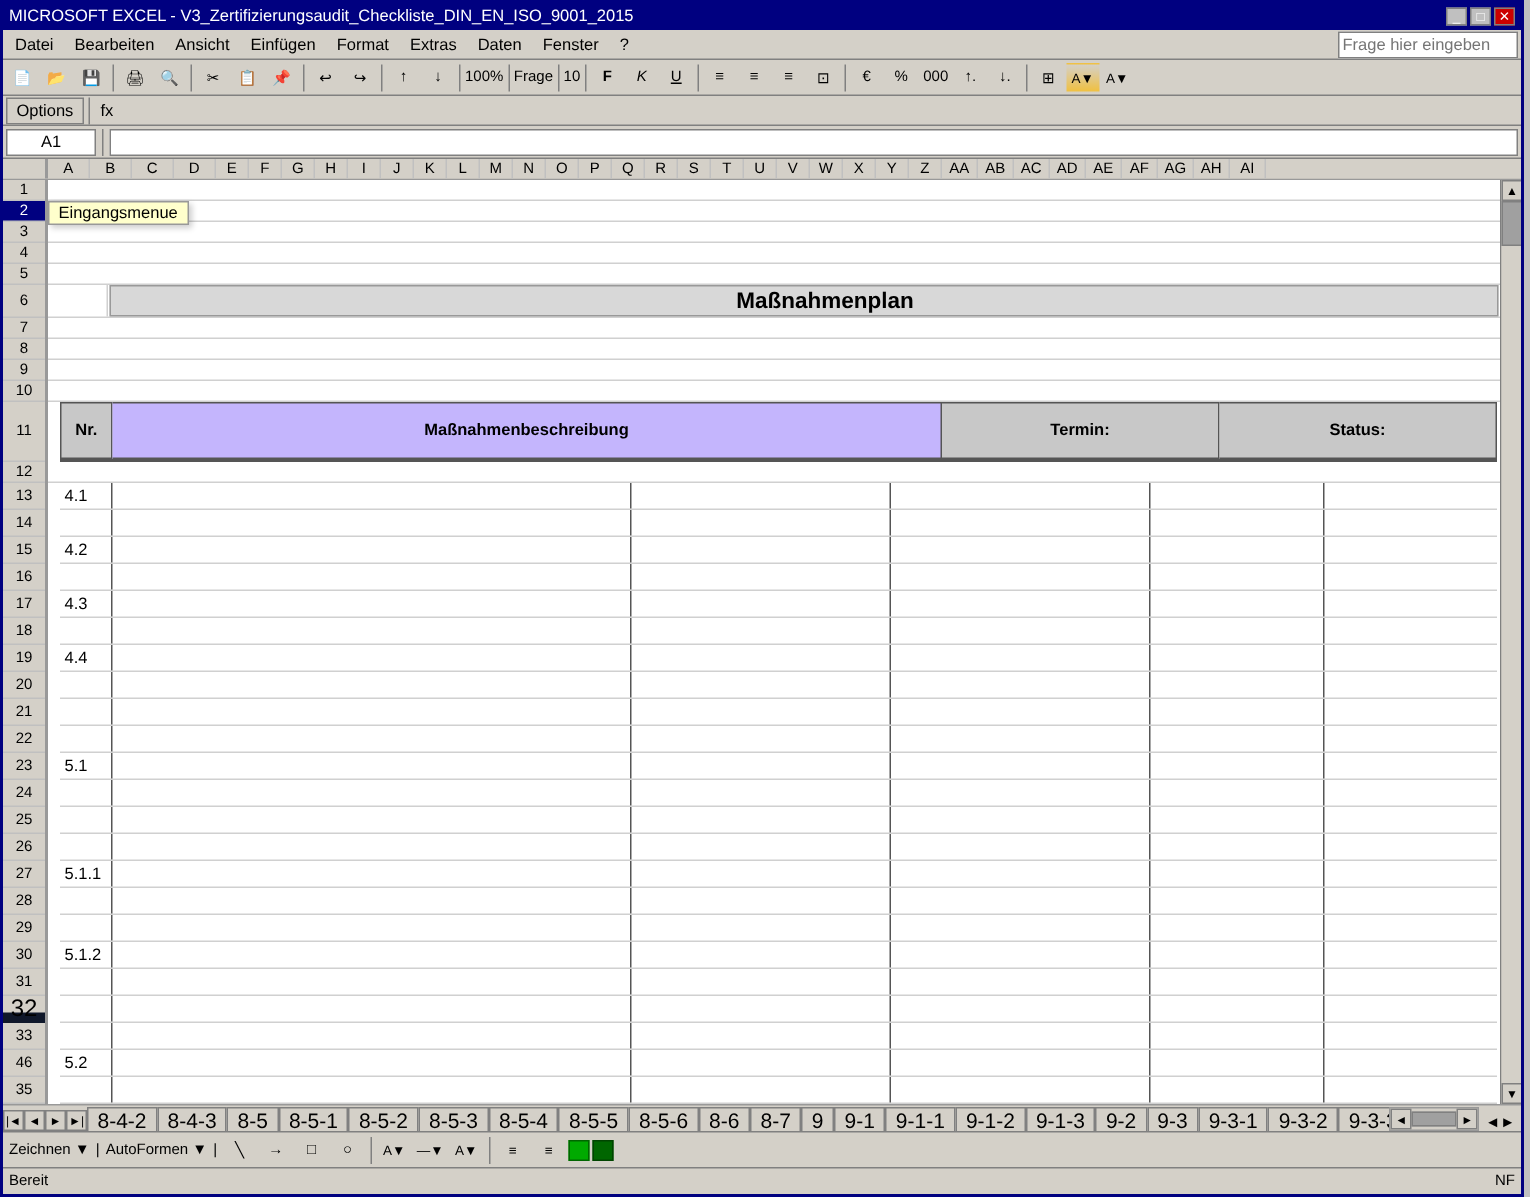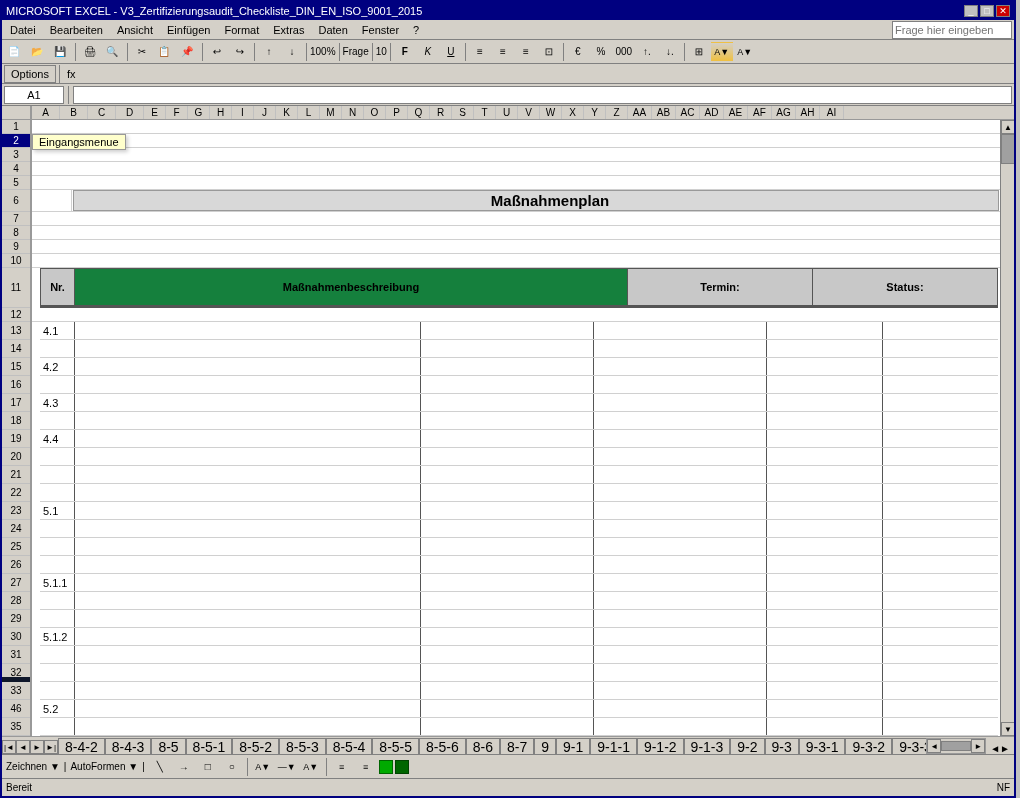--- a/index.html
+++ b/index.html
@@ -371,21 +371,21 @@
         <div style="height:18px; border-bottom:1px solid #c0c0c0; font-size:10px; text-align:center; line-height:18px;">22</div>
         <div style="height:18px; border-bottom:1px solid #c0c0c0; font-size:10px; text-align:center; line-height:18px;">23</div>
         <div style="height:18px; border-bottom:1px solid #c0c0c0; font-size:10px; text-align:center; line-height:18px;">24</div>
         <div style="height:18px; border-bottom:1px solid #c0c0c0; font-size:10px; text-align:center; line-height:18px;">25</div>
         <div style="height:18px; border-bottom:1px solid #c0c0c0; font-size:10px; text-align:center; line-height:18px;">26</div>
         <div style="height:18px; border-bottom:1px solid #c0c0c0; font-size:10px; text-align:center; line-height:18px;">27</div>
         <div style="height:18px; border-bottom:1px solid #c0c0c0; font-size:10px; text-align:center; line-height:18px;">28</div>
         <div style="height:18px; border-bottom:1px solid #c0c0c0; font-size:10px; text-align:center; line-height:18px;">29</div>
         <div style="height:18px; border-bottom:1px solid #c0c0c0; font-size:10px; text-align:center; line-height:18px;">30</div>
         <div style="height:18px; border-bottom:1px solid #c0c0c0; font-size:10px; text-align:center; line-height:18px;">31</div>
-        <div style="height:18px; border-bottom:5px solid #0f172a; font-size:10px; text-align:center; line-height:18px;">32</div>
+        <div style="height:18px; border-bottom:7px solid #0f172a; font-size:16px; text-align:center; line-height:18px;">32</div>
         <div style="height:18px; border-bottom:1px solid #c0c0c0; font-size:10px; text-align:center; line-height:18px;">33</div>
         <div style="height:18px; border-bottom:1px solid #c0c0c0; font-size:10px; text-align:center; line-height:18px;">46</div>
         <div style="height:18px; border-bottom:1px solid #c0c0c0; font-size:10px; text-align:center; line-height:18px;">35</div>
 
       </div>
 
       <div style="flex:1; overflow:hidden; position:relative;">
 
         <div style="height:14px; border-bottom:1px solid #d0d0d0; position:relative;"></div>
         <div style="height:14px; border-bottom:1px solid #d0d0d0; position:relative;">
@@ -402,21 +402,21 @@
           <div style="flex:1; background:#d8d8d8; text-align:center; font-size:15px; font-weight:bold; height:100%; display:flex; align-items:center; justify-content:center; border:1px solid #999; margin:1px;padding-left:28px;">Maßnahmenplan</div>
         </div>
 
         <div style="height:14px; border-bottom:1px solid #d0d0d0;"></div>
         <div style="height:14px; border-bottom:1px solid #d0d0d0;"></div>
         <div style="height:14px; border-bottom:1px solid #d0d0d0;"></div>
         <div style="height:14px; border-bottom:1px solid #d0d0d0;"></div>
 
         <div style="height:40px; border-bottom:2px solid #555; display:flex; align-items:stretch; margin-left:8px; margin-right:2px;">
           <div style="width:35px; background:#c8c8c8; border:1px solid #555; display:flex; align-items:center; justify-content:center; font-weight:bold; font-size:11px;">Nr.</div>
-          <div style="flex:3; background:#15803d; border:1px solid #555; border-left:none; display:flex; align-items:center; justify-content:center; font-weight:bold; font-size:11px; text-align:center;">Maßnahmenbeschreibung</div>
+          <div style="flex:3; background:#c4b5fd; border:1px solid #555; border-left:none; display:flex; align-items:center; justify-content:center; font-weight:bold; font-size:11px; text-align:center;">Maßnahmenbeschreibung</div>
           <div style="flex:1; background:#c8c8c8; border:1px solid #555; border-left:none; display:flex; align-items:center; justify-content:center; font-weight:bold; font-size:11px;">Termin:</div>
           <div style="flex:1; background:#c8c8c8; border:1px solid #555; border-left:none; display:flex; align-items:center; justify-content:center; font-weight:bold; font-size:11px;">Status:</div>
         </div>
 
         <div style="height:14px; border-bottom:1px solid #d0d0d0;"></div>
 
         <div style="margin-left:8px; margin-right:2px;" id="data-rows">
             <div style="height: 18px; display: flex; align-items: stretch; border-bottom: 1px solid rgb(208, 208, 208);">
               <div style="width: 35px; border-right: 1px solid rgb(85, 85, 85); font-size: 11px; padding: 0px 3px; display: flex; align-items: center;">4.1</div>
               <div style="flex: 3 1 0%; border-right: 1px solid rgb(85, 85, 85); height: 100%;"></div>

